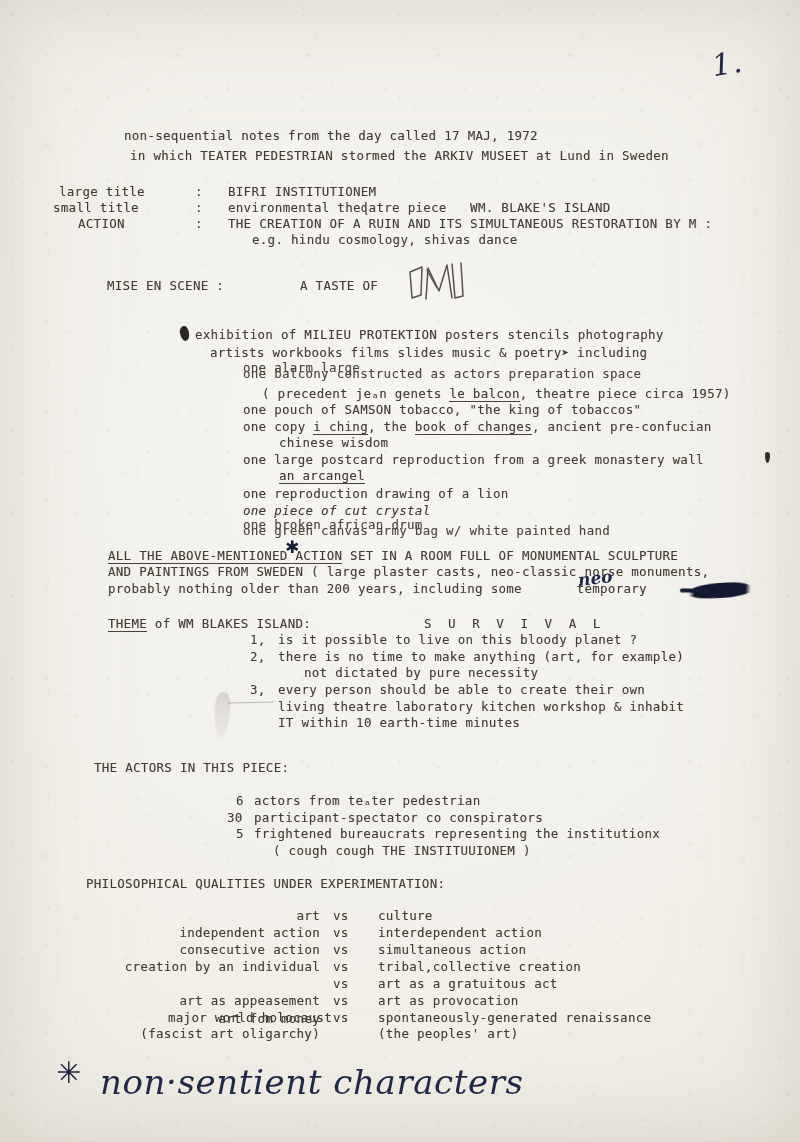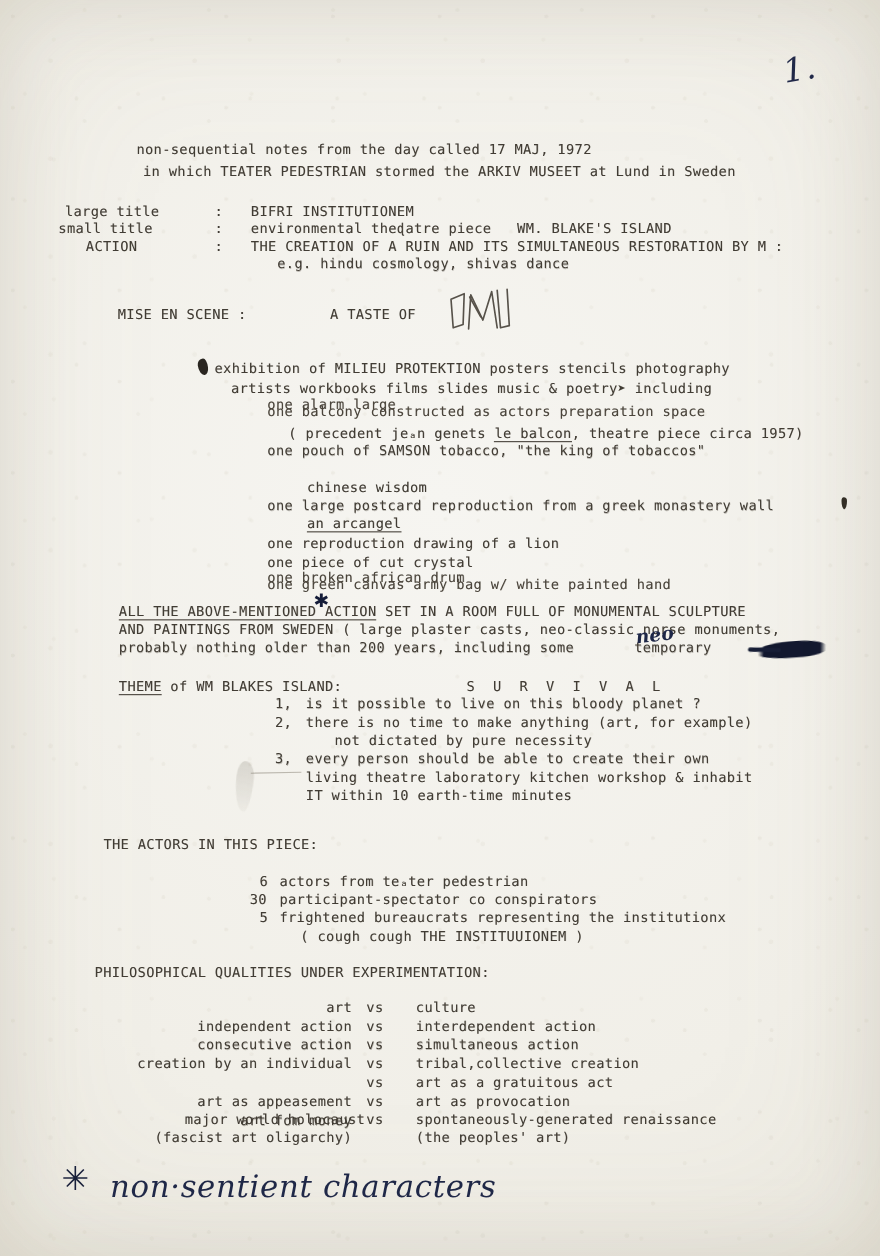--- a/index.html
+++ b/index.html
@@ -66,21 +66,21 @@
 
   
   .hand {
     position: absolute;
     font-family: "DejaVu Serif", "Liberation Serif", serif;
     font-style: italic;
     color: #1d2647;
     white-space: pre;
   }
   #page-number { font-size: 30px; transform: rotate(-9deg); letter-spacing: 1px; }
-  #footnote-hand { font-size: 28px; letter-spacing: 0.6px; }
+  #footnote-hand { font-size: 34px; letter-spacing: 0.6px; }
   #neo-hand { font-size: 17px; transform: rotate(-7deg); font-weight: bold; }
 
   .ink-asterisk {
     position: absolute;
     color: #141c38;
     font-family: "DejaVu Sans", sans-serif;
     line-height: 1;
   }
 
   
@@ -186,31 +186,32 @@
 
   <div class="tw" style="left:210px; top:345px;"><span>artists workbooks films slides music &amp; poetry</span><span class="bold">➤</span><span> including</span></div>
 
   <div class="overtype faint" style="left:243px; top:360px;">one alarm large</div>
   <div class="overtype" style="left:243px; top:366px;">one balcony constructed as actors preparation space</div>
 
   <div class="tw" style="left:262px; top:386px;"><span>( precedent jeₐn genets </span><span class="u">le balcon</span><span>, theatre piece circa 1957)</span></div>
 
   <div class="tw" style="left:243px; top:402px;">one pouch of SAMSON tobacco, "the king of tobaccos"</div>
 
+  <div class="tw" style="left:243px; top:419px;"><span>one copy </span><span class="u">i ching</span><span>, the </span><span class="u">book of changes</span><span>, ancient pre-confucian</span></div>
 
   <div class="tw" style="left:279px; top:435px;">chinese wisdom</div>
 
   <div class="tw" style="left:243px; top:452px;">one large postcard reproduction from a greek monastery wall</div>
   <div class="ink-tick" style="left:765px; top:452px;"></div>
 
   <div class="tw" style="left:279px; top:468px;"><span class="u">an arcangel</span></div>
 
   <div class="tw" style="left:243px; top:486px;">one reproduction drawing of a lion</div>
 
-  <div class="tw" style="left:243px; top:503px;">one piece of cut crystal</div>
+  <div class="tw" style="left:243px; top:503px;font-style:italic;">one piece of cut crystal</div>
 
   <div class="overtype faint" style="left:243px; top:517px;">one broken african drum</div>
   <div class="overtype" style="left:243px; top:523px;">one green canvas army bag w/ white painted hand</div>
 
   <div class="ink-asterisk" style="left:285px; top:539px; font-size:17px;">✱</div>
 
   <div class="tw" style="left:108px; top:548px;"><span class="u">ALL THE ABOVE-MENTIONED ACTION</span><span> SET IN A ROOM FULL OF MONUMENTAL SCULPTURE</span></div>
 
   <div class="tw" style="left:108px; top:564px;"><span class="u" style="padding-right:0;">​</span><span>AND PAINTINGS FROM SWEDEN ( large plaster casts, neo-classic norse monuments,</span></div>
 

